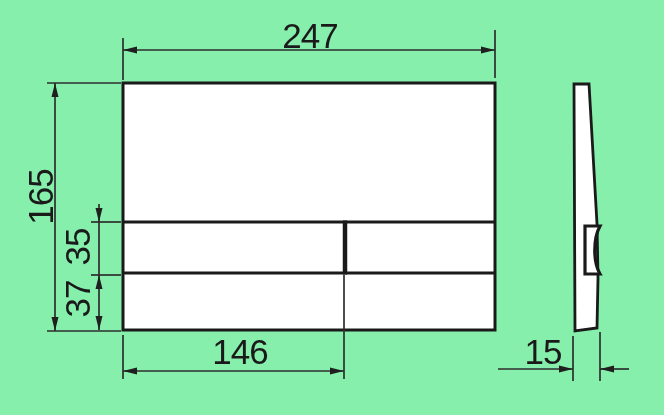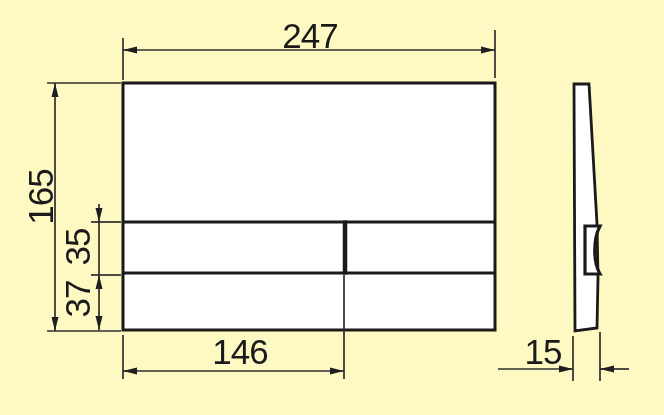--- a/index.html
+++ b/index.html
@@ -4,21 +4,21 @@
 <style>
   html, body {
     margin: 0;
     padding: 0;
     background: #ffffff;
   }
   .canvas {
     position: relative;
     width: 664px;
     height: 415px;
-    background: #fef9c3;
+    background: #86efac;
     overflow: hidden;
   }
   svg text {
     font-family: "Liberation Sans", "DejaVu Sans", sans-serif;
     font-size: 35px;
     letter-spacing: -1px;
     fill: #1a1a1a;
   }
   .thick  { stroke: #1a1a1a; stroke-width: 3;   fill: none; }
   .thick2 { stroke: #1a1a1a; stroke-width: 4.5; fill: none; }

